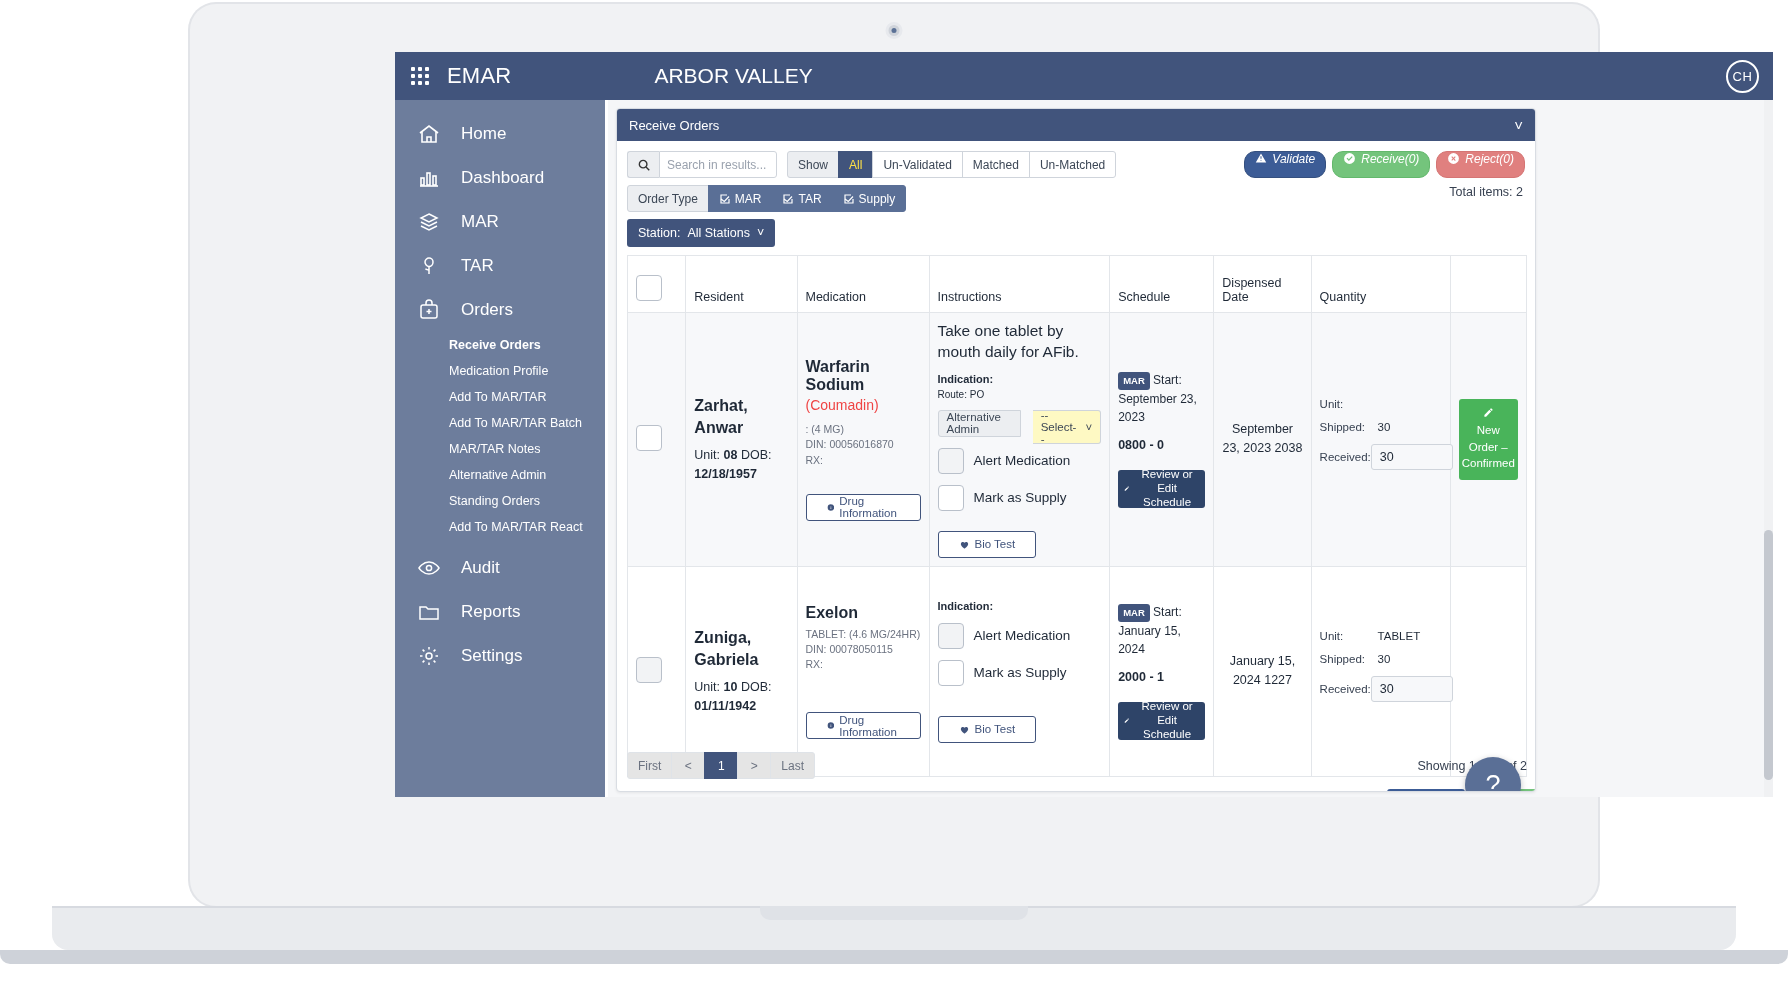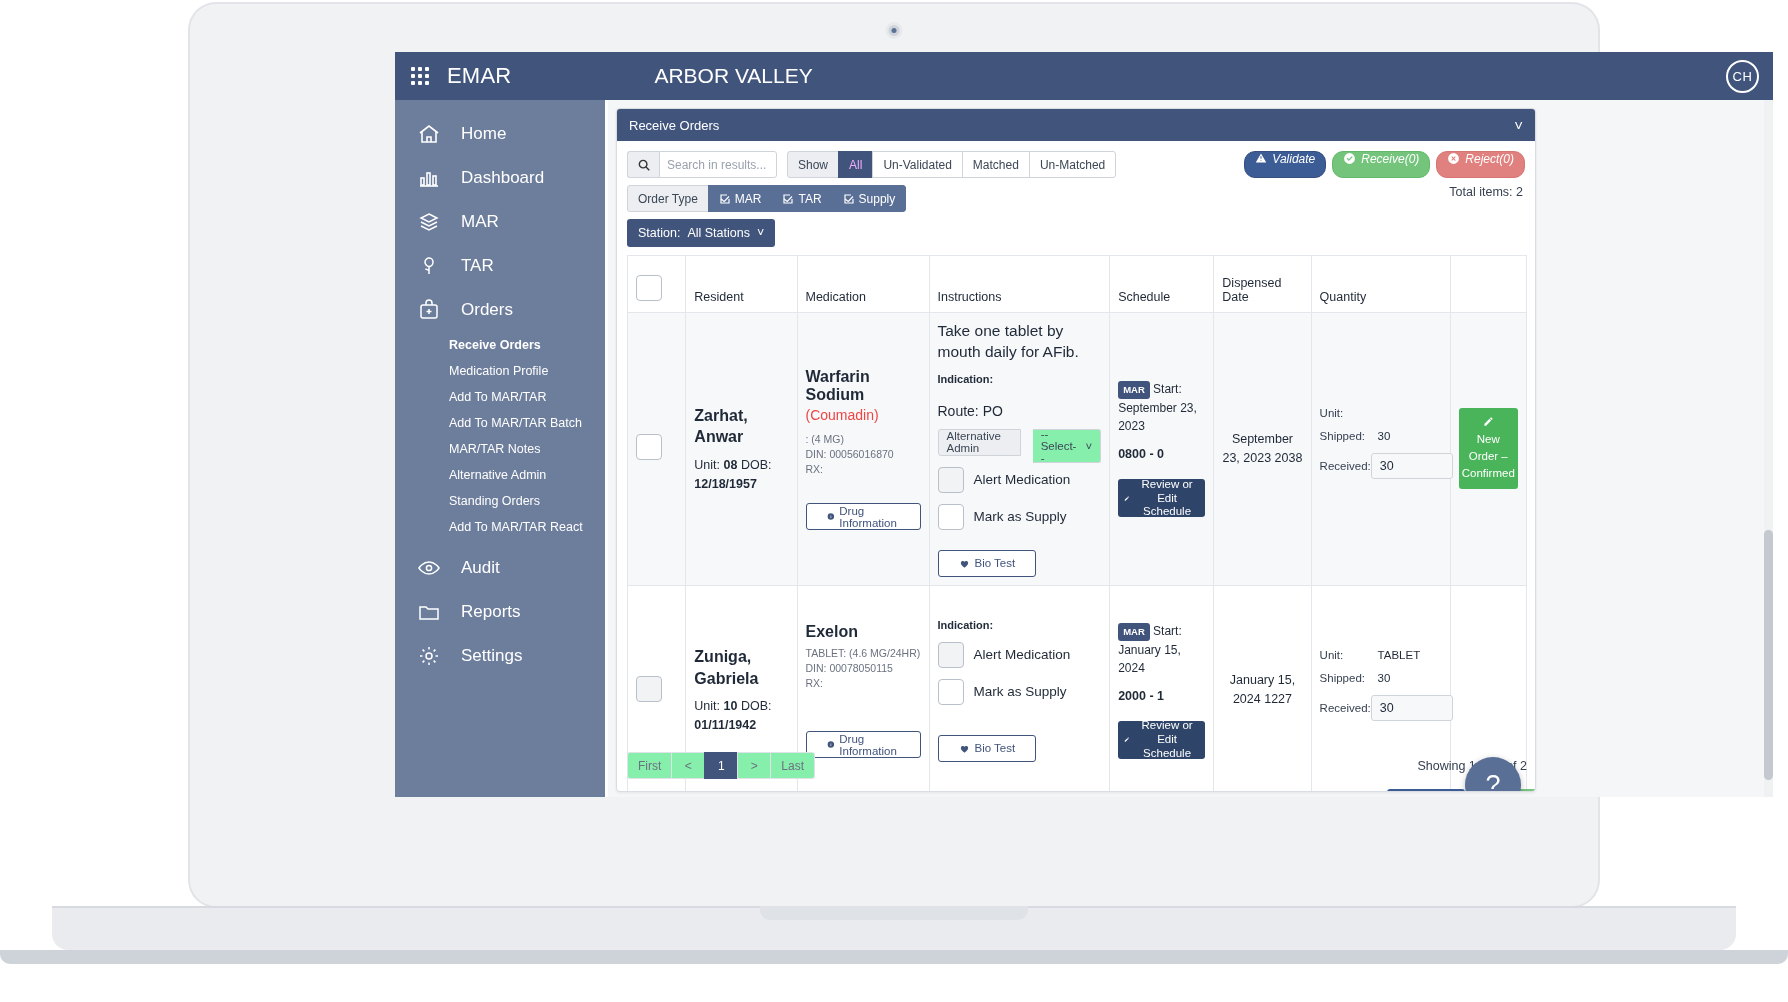--- a/index.html
+++ b/index.html
@@ -124,21 +124,21 @@
   }
   .search-input::placeholder { color: #9aa2ae; }
 
   .btn-group { display: flex; margin-left: 10px; height: 27px; }
   .seg {
     border: 1px solid #cfd4db; background: #fff; color: #3c4756;
     font-size: 12px; padding: 4px 10px; display: flex; align-items: center;
     margin-left: -1px; font-family: "Liberation Sans", sans-serif;
   }
   .seg.label-seg { background: #eceef1; border-radius: 3px 0 0 3px; margin-left: 0; }
-  .seg.active { background: #41547c; color: #f0abfc; border-color: #41547c; }
+  .seg.active { background: #41547c; color: #fde047; border-color: #41547c; }
   .seg.last { border-radius: 0 3px 3px 0; }
 
   .ordertype-group { display: flex; height: 27px; }
   .ordertype-group .seg.chk { background: #5a6f96; color: #fff; border-color: #5a6f96; gap: 4px; }
 
   .station-pill {
     display: inline-flex; align-items: center; height: 28px;
     background: #41547c; color: #fff; border-radius: 3px;
     font-size: 12.5px; padding: 0 11px; gap: 7px;
   }
@@ -178,29 +178,29 @@
   .res-name { font-size: 16px; font-weight: bold; line-height: 1.35; }
   .res-meta { font-size: 12.5px; margin-top: 8px; line-height: 1.5; }
   .res-meta b { font-weight: bold; }
 
   .med-name { font-size: 16px; font-weight: bold; }
   .med-brand { font-size: 14px; color: #ef4444; margin-top: 3px; }
   .med-sub { font-size: 10.5px; color: #6b7280; margin-top: 9px; line-height: 1.45; }
 
   .instr-main { font-size: 15.5px; line-height: 1.35; }
   .lbl-b { font-size: 11px; font-weight: bold; margin-top: 10px; }
-  .lbl-n { font-size: 14px; margin-top: 18px; }
+  .lbl-n { font-size: 10px; margin-top: 4px; }
 
   .alt-admin { display: flex; height: 27px; margin-top: 10px; }
   .alt-admin .tag {
     background: #eceef1; border: 1px solid #cfd4db; border-radius: 3px 0 0 3px;
     font-size: 11.5px; display: flex; align-items: center; padding: 0 8px; color: #3c4756;
   }
   .alt-admin .sel {
-    background: #86efac; border: 1px solid #cfd4db; border-left: none; border-radius: 0 3px 3px 0;
+    background: #fef9c3; border: 1px solid #cfd4db; border-left: none; border-radius: 0 3px 3px 0;
     font-size: 11.5px; display: flex; align-items: center; gap: 9px; padding: 16px 8px; color: #3c4756; margin-left: 12px;
   }
 
   .chk-line { display: flex; align-items: center; gap: 10px; margin-top: 11px; }
   .chk-line span { font-size: 13.5px; }
 
   .ghost-btn {
     display: inline-flex; align-items: center; gap: 5px;
     border: 1px solid #41547c; color: #41547c; background: #fff;
     border-radius: 3px; font-size: 11.5px; height: 27px; padding: 0 20px;
@@ -234,21 +234,21 @@
     background: #49b45a; color: #fff; border-radius: 3px;
     font-size: 11.5px; text-align: center; line-height: 1.45;
     padding: 8px 6px; display: flex; align-items: center;
     justify-content: center; gap: 4px; flex-wrap: wrap;
   }
 
   
   .pager-row { position: absolute; left: 10px; bottom: 12px; width: 900px; display: flex; align-items: center; }
   .pager { display: flex; height: 27px; }
   .pg {
-    min-width: 34px; padding: 0 10px; border: 1px solid #dfe3e8; background: #86efac;
+    min-width: 34px; padding: 0 10px; border: 1px solid #dfe3e8; background: #e5e5e5;
     display: flex; align-items: center; justify-content: center;
     font-size: 12px; color: #6b7280; margin-left: -1px;
   }
   .pg:first-child { border-radius: 3px 0 0 3px; margin-left: 0; }
   .pg:last-child { border-radius: 0 3px 3px 0; }
   .pg.current { background: #41547c; color: #fff; border-color: #41547c; }
   .showing { margin-left: auto; font-size: 12.5px; color: #374151; }
 
   
   .bottom-bar { position: absolute; left: 770px; bottom: -14px; display: flex; gap: 6px; }

